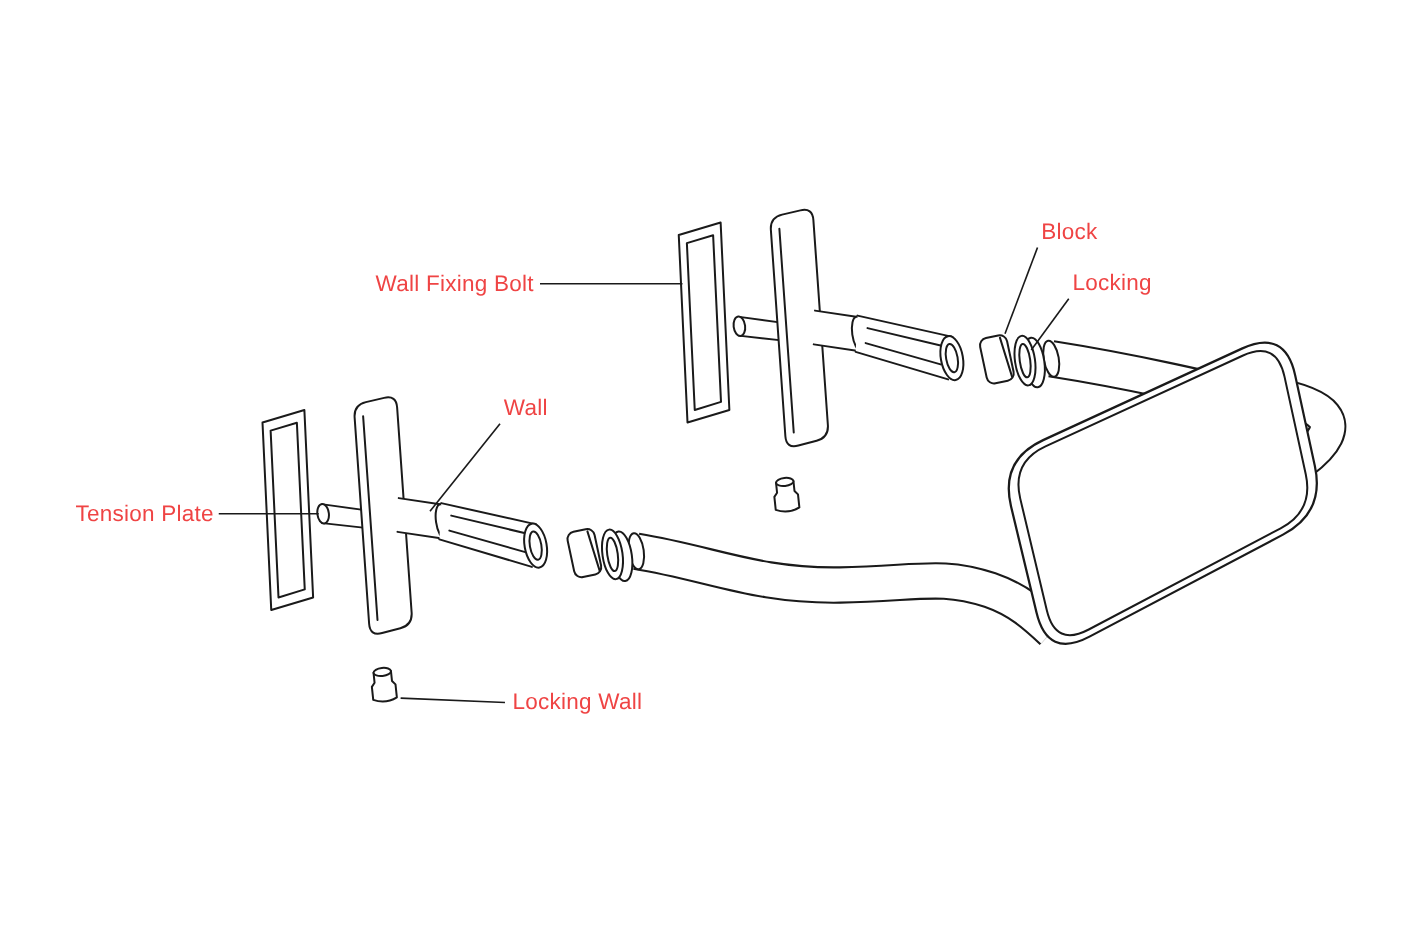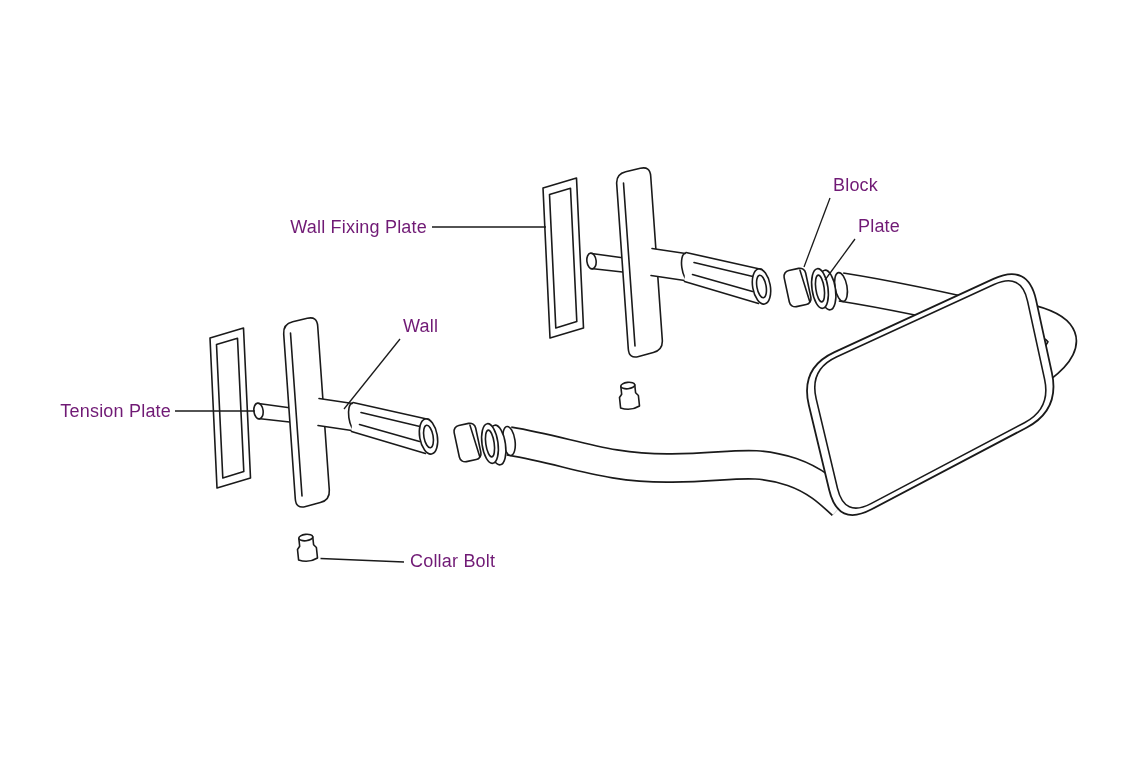--- a/index.html
+++ b/index.html
@@ -10,21 +10,21 @@
     width: 1140px;
     height: 760px;
     background: #ffffff;
     overflow: hidden;
   }
   .stage svg { position: absolute; left: 0; top: 0; }
   .label {
     position: absolute;
     font-size: 18px;
     line-height: 22px;
-    color: #701a75;
+    color: #ef4444;
     white-space: nowrap;
     letter-spacing: 0.2px;
   }
   
   .ol { fill: none; stroke: #1a1a1a; stroke-width: 1.6; stroke-linejoin: round; stroke-linecap: round; }
   .sh { fill: #ffffff; stroke: #1a1a1a; stroke-width: 1.6; stroke-linejoin: round; stroke-linecap: round; }
   .wf { fill: #ffffff; stroke: none; }
   .tO { fill: none; stroke: #1a1a1a; stroke-width: 30; }
   .tI { fill: none; stroke: #ffffff; stroke-width: 26.6; }
   .leader { fill: none; stroke: #1a1a1a; stroke-width: 1.3; }
@@ -115,24 +115,24 @@
     <g>
       <path class="leader" d="M432 227 L546 227"></path>
       <path class="leader" d="M400 339 L344 409"></path>
       <path class="leader" d="M175 411 L255 411"></path>
       <path class="leader" d="M404 562 L320.5 558.5"></path>
       <path class="leader" d="M830 198 L804 267"></path>
       <path class="leader" d="M855 239 L825 280"></path>
     </g>
   </svg>
 
-  <div class="label" style="right:713px; top:216px;">Wall Fixing Plate</div>
+  <div class="label" style="right:713px; top:216px;">Wall Fixing Bolt</div>
 
   <div class="label" style="left:403px; top:315px;">Wall</div>
 
   <div class="label" style="right:969px; top:400px;">Tension Plate</div>
 
-  <div class="label" style="left:410px; top:550px;">Collar Bolt</div>
+  <div class="label" style="left:410px; top:550px;">Locking Wall</div>
 
   <div class="label" style="left:833px; top:174px;">Block</div>
 
-  <div class="label" style="left:858px; top:215px;">Plate</div>
+  <div class="label" style="left:858px; top:215px;">Locking</div>
 </div>
 
 </body></html>

